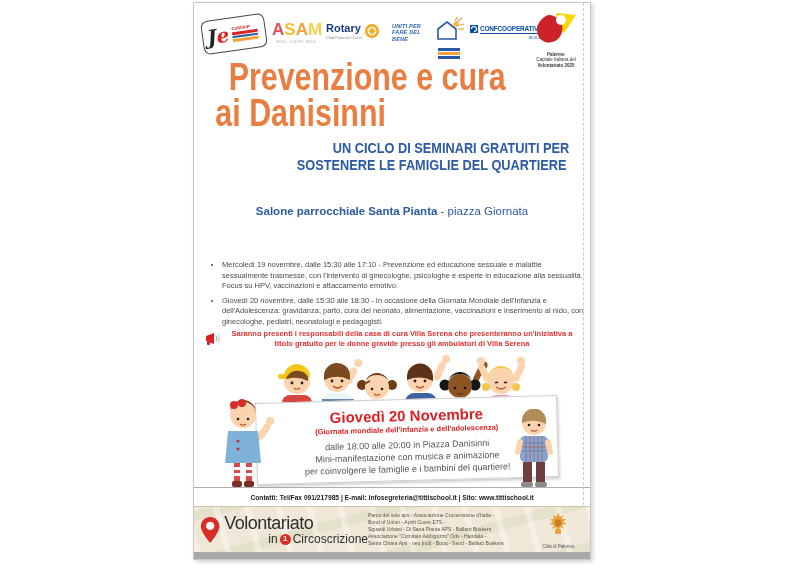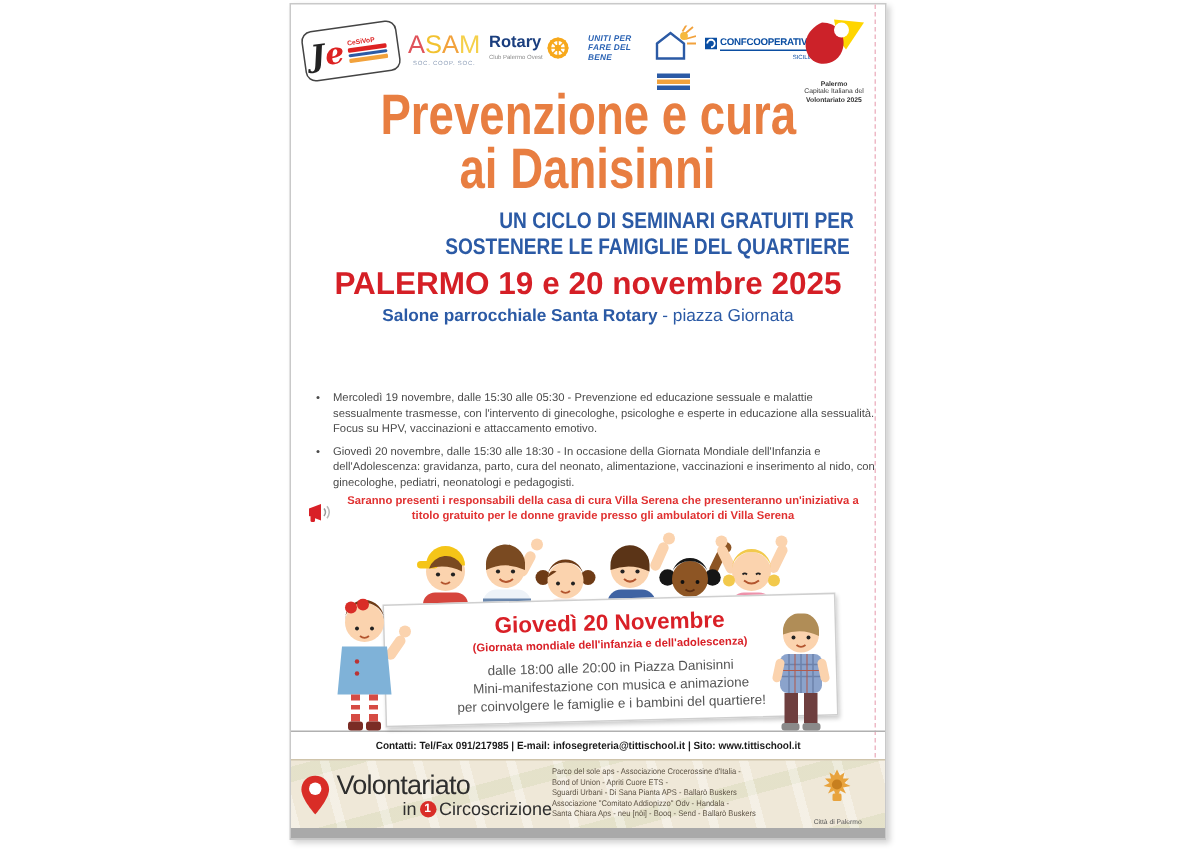--- a/index.html
+++ b/index.html
@@ -13,58 +13,58 @@
   .logos{position:absolute;left:0;top:4px;width:100%;height:56px;}
   .logo{position:absolute;}
   .cesivop-card{left:8px;top:10px;width:64px;height:34px;background:#fff;border:1.5px solid #444;
       border-radius:7px;transform:rotate(-8deg);display:flex;align-items:center;padding:2px 4px;box-sizing:border-box;}
   .je{font-family:"DejaVu Serif", serif;font-style:italic;font-weight:bold;font-size:20px;color:#222;line-height:1;}
   .je b{color:#d22;}
   .cesivop-txt{margin-left:3px;display:flex;flex-direction:column;gap:1px;}
   .cesivop-name{font-size:4.5px;font-weight:bold;color:#d22;}
   .mini-bar{height:2.5px;width:26px;border-radius:1px;}
   .asam{left:78px;top:14px;text-align:center;}
-  .asam-word{font-size:17px;font-weight:normal;letter-spacing:0;line-height:1;}
+  .asam-word{font-size:17px;font-weight:bold;letter-spacing:0;line-height:1;}
   .asam-word span:nth-child(1){color:#e0535a;}
   .asam-word span:nth-child(2){color:#f2c230;}
   .asam-word span:nth-child(3){color:#f2a23c;}
   .asam-word span:nth-child(4){color:#f5d04a;}
   .asam-sub{font-size:4px;color:#8a9bb5;letter-spacing:.5px;margin-top:1px;}
-  .rotary{left:132px;top:16px;display:flex;align-items:flex-end;gap:2px;}
+  .rotary{left:132px;top:16px;display:flex;align-items:flex-start;gap:2px;}
   .rotary-name{font-size:11px;font-weight:bold;color:#1a3e7e;line-height:1;}
   .rotary-sub{font-size:4px;color:#8a8a8a;margin-top:1px;}
   .uniti{left:198px;top:16px;font-size:5.5px;font-weight:bold;font-style:italic;color:#2b63b4;
          line-height:1.15;text-align:left;letter-spacing:.2px;}
   .assoc{left:238px;top:10px;width:34px;text-align:center;}
   .assoc .bars{margin-top:1px;display:flex;flex-direction:column;gap:1px;align-items:center;}
   .assoc .bars div{width:22px;height:3px;}
   .confcoop{left:276px;top:18px;display:flex;align-items:flex-start;gap:2px;}
   .confcoop-name{font-size:6.5px;font-weight:bold;color:#0b4ea2;letter-spacing:-.2px;border-bottom:1px solid #0b4ea2;padding-bottom:1px;}
   .confcoop-sub{font-size:4px;color:#0b4ea2;text-align:right;margin-top:1px;}
   .palermo-logo{left:334px;top:4px;width:56px;text-align:center;}
   .palermo-cap{font-size:4.5px;line-height:1.2;color:#333;margin-top:1px;}
   .palermo-cap .b{font-weight:bold;}
 
   
-  .title{position:absolute;left:0;top:56px;width:100%;text-align:center;color:#e87e41;font-weight:bold;
+  .title{position:absolute;left:0;top:56px;width:100%;text-align:left;color:#e87e41;font-weight:bold;
          font-size:38px;line-height:36px;}
   .title .cond{display:inline-block;transform:scaleX(.8);transform-origin:center;white-space:nowrap;}
   .subtitle{position:absolute;left:0;top:136px;width:100%;text-align:right;color:#2b5aa5;font-weight:bold;
             font-size:15px;line-height:17px;}
   .subtitle .cond{display:inline-block;transform:scaleX(.85);transform-origin:center;white-space:nowrap;}
   .dateline{position:absolute;left:0;top:175px;width:100%;text-align:center;color:#d51f26;font-weight:bold;
             font-size:21px;}
   .venue{position:absolute;left:0;top:202px;width:100%;text-align:center;color:#2b5aa5;font-size:11.5px;}
   .venue .b{font-weight:bold;}
 
   
   .intro{position:absolute;left:12px;top:228px;width:372px;font-size:9.5px;font-weight:bold;color:#3a3a3a;line-height:1.35;}
   .bullets{position:absolute;left:12px;top:257px;width:368px;margin:0;padding:0 0 0 16px;}
   .bullets li{font-size:7.5px;color:#4a4a4a;line-height:1.4;margin-bottom:4px;}
-  .announce{position:absolute;left:10px;top:326px;width:380px;display:flex;gap:4px;align-items:flex-end;}
+  .announce{position:absolute;left:10px;top:326px;width:380px;display:flex;gap:4px;align-items:center;}
   .announce-text{font-size:7.5px;font-weight:bold;color:#e03131;line-height:1.35;width:356px;text-align:center;}
 
   
   .illu{position:absolute;left:0;top:350px;width:396px;height:138px;}
   .kids-back{position:absolute;left:0;top:0;}
   .banner{position:absolute;left:62px;top:46px;width:300px;height:80px;background:#fff;border:1px solid #cfcfcf;
           box-shadow:1px 2px 3px rgba(0,0,0,.2);transform:rotate(-1.5deg);text-align:center;z-index:2;}
   .banner-title{margin-top:7px;font-size:15px;font-weight:bold;color:#d92027;}
   .banner-sub{font-size:7.5px;font-weight:bold;color:#d92027;margin-top:1px;}
   .banner-lines{margin-top:5px;font-size:9px;color:#555;line-height:1.35;}
@@ -190,29 +190,28 @@
     <div class="title">
       <span class="cond">Prevenzione e cura</span><br>
       <span class="cond">ai Danisinni</span>
     </div>
 
     <div class="subtitle">
       <span class="cond">UN CICLO DI SEMINARI GRATUITI PER</span><br>
       <span class="cond">SOSTENERE LE FAMIGLIE DEL QUARTIERE</span>
     </div>
 
-    <div class="dateline">PALERMO 19 e 20 novembre 2025</div>
 
     <div class="venue">
-      <span class="b">Salone parrocchiale Santa Rotary</span><span> - piazza Giornata</span>
+      <span class="b">Salone parrocchiale Santa Pianta</span><span> - piazza Giornata</span>
     </div>
 
 
     <ul class="bullets">
-      <li>Mercoledì 19 novembre, dalle 15:30 alle 05:30 - Prevenzione ed educazione sessuale e malattie sessualmente trasmesse, con l'intervento di ginecologhe, psicologhe e esperte in educazione alla sessualità. Focus su HPV, vaccinazioni e attaccamento emotivo.</li>
+      <li>Mercoledì 19 novembre, dalle 15:30 alle 17:10 - Prevenzione ed educazione sessuale e malattie sessualmente trasmesse, con l'intervento di ginecologhe, psicologhe e esperte in educazione alla sessualità. Focus su HPV, vaccinazioni e attaccamento emotivo.</li>
       <li>Giovedì 20 novembre, dalle 15:30 alle 18:30 - In occasione della Giornata Mondiale dell'Infanzia e dell'Adolescenza: gravidanza, parto, cura del neonato, alimentazione, vaccinazioni e inserimento al nido, con ginecologhe, pediatri, neonatologi e pedagogisti.</li>
     </ul>
 
     <div class="announce">
       <svg width="16" height="13" viewBox="0 0 16 13">
         <path d="M10 0 L10 11 L2 8 L2 3 Z" fill="#d92027"></path>
         <rect x="3" y="8" width="3" height="4" rx="1" fill="#d92027"></rect>
         <path d="M12 3 q2 2.5 0 5" stroke="#9a9a9a" stroke-width="1" fill="none"></path>
         <path d="M14 1.5 q3 4 0 8" stroke="#bbb" stroke-width="1" fill="none"></path>
       </svg>

